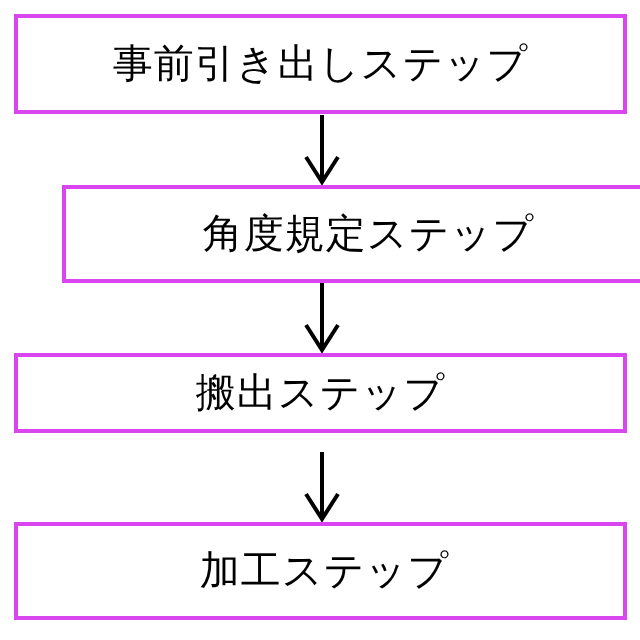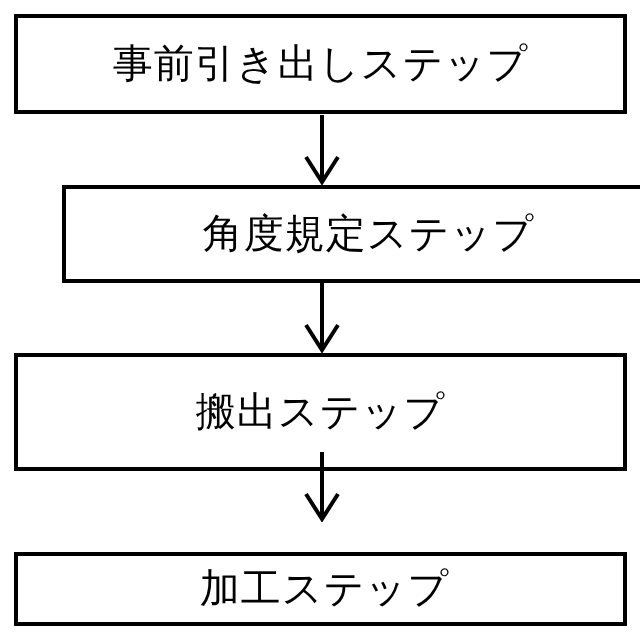--- a/index.html
+++ b/index.html
@@ -13,39 +13,39 @@
     height: 640px;
     background: #ffffff;
     font-family: "Liberation Sans", "DejaVu Sans", sans-serif;
     overflow: hidden;
   }
   .flow-box {
     position: absolute;
     left: 14px;
     width: 613px;
     box-sizing: border-box;
-    border: 4px solid #000000;
+    border: 4px solid #d946ef;
     background: #ffffff;
     display: flex;
     align-items: center;
     justify-content: center;
   }
   .flow-box .label {
     font-size: 40px;
     line-height: 1;
     color: #000000;
     letter-spacing: 1px;
     white-space: nowrap;
     
     transform: translateY(-1px);
   }
   #box-1 { top: 14px;  height: 100px; }
   #box-2 { top: 185px; height: 98px; margin-left: 48px;  }
-  #box-3 { top: 353px; height: 118px;  }
-  #box-4 { top: 552px; height: 74px; padding-left: 8px;  }
+  #box-3 { top: 353px; height: 80px;  }
+  #box-4 { top: 522px; height: 98px; padding-left: 8px;  }
 
   .flow-arrow {
     position: absolute;
     left: 302px;
     width: 40px;
     height: 70px;
   }
   #arrow-1 { top: 115px; }
   #arrow-2 { top: 283px; }
   #arrow-3 { top: 452px; }

